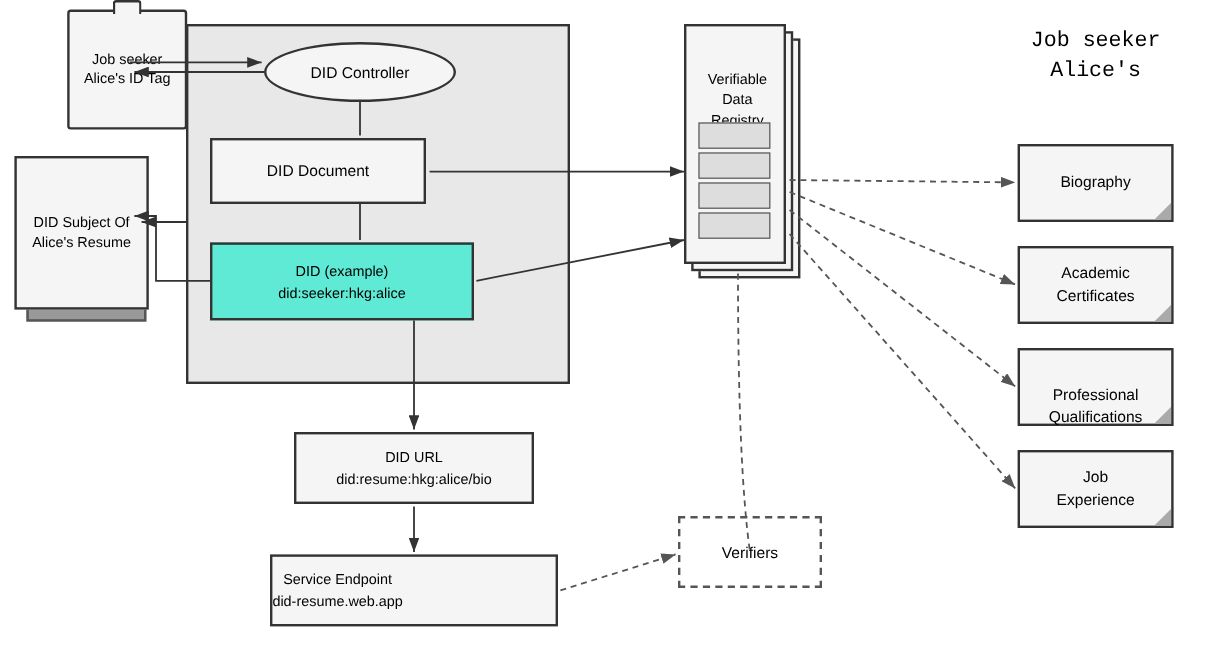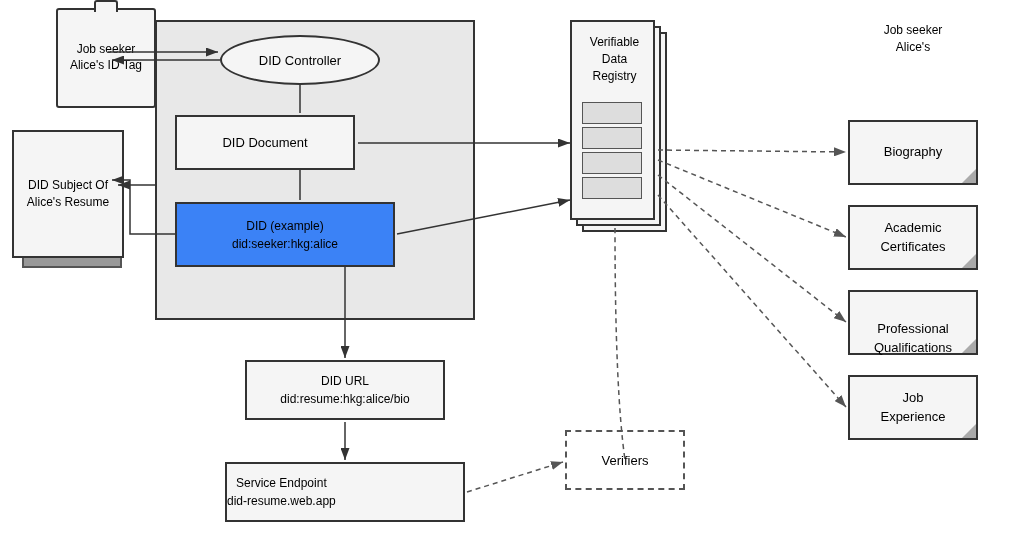--- a/index.html
+++ b/index.html
@@ -132,21 +132,21 @@
     }
 
     
     .did-example {
       position: absolute;
       left: 175px;
       top: 202px;
       width: 220px;
       height: 65px;
       border: 2px solid #333;
-      background: #3b82f6;
+      background: #5eead4;
       display: flex;
       align-items: center;
       justify-content: center;
       text-align: center;
       font-size: 12px;
       line-height: 1.5;
     }
 
     
     .did-url {
@@ -239,24 +239,25 @@
       justify-content: center;
       text-align: center;
       font-size: 13px;
     }
 
     
     .alice-label {
       position: absolute;
       left: 848px;
       top: 22px;
-      font-size: 12px;
+      font-size: 18px;
       text-align: center;
       line-height: 1.4;
       width: 130px;
+      font-family: Liberation Mono, monospace;
     }
 
     .credential-card {
       position: absolute;
       width: 130px;
       height: 65px;
       border: 2px solid #333;
       background: #f5f5f5;
       display: flex;
       align-items: center;
@@ -332,21 +333,21 @@
     <div>
       <div>Service Endpoint</div>
       <div>did-resume.web.app</div>
     </div>
   </div>
 
   <div class="vdr-container">
     <div class="vdr-page vdr-page-1"></div>
     <div class="vdr-page vdr-page-2"></div>
     <div class="vdr-page vdr-page-3">
-      <div class="vdr-label" style="white-space:pre-line;">Verifiable
+      <div class="vdr-label" style="white-space:pre-line;margin-top:24px;">Verifiable
 Data
 Registry</div>
       <div class="vdr-table">
         <div class="vdr-row"></div>
         <div class="vdr-row"></div>
         <div class="vdr-row"></div>
         <div class="vdr-row"></div>
       </div>
     </div>
   </div>

